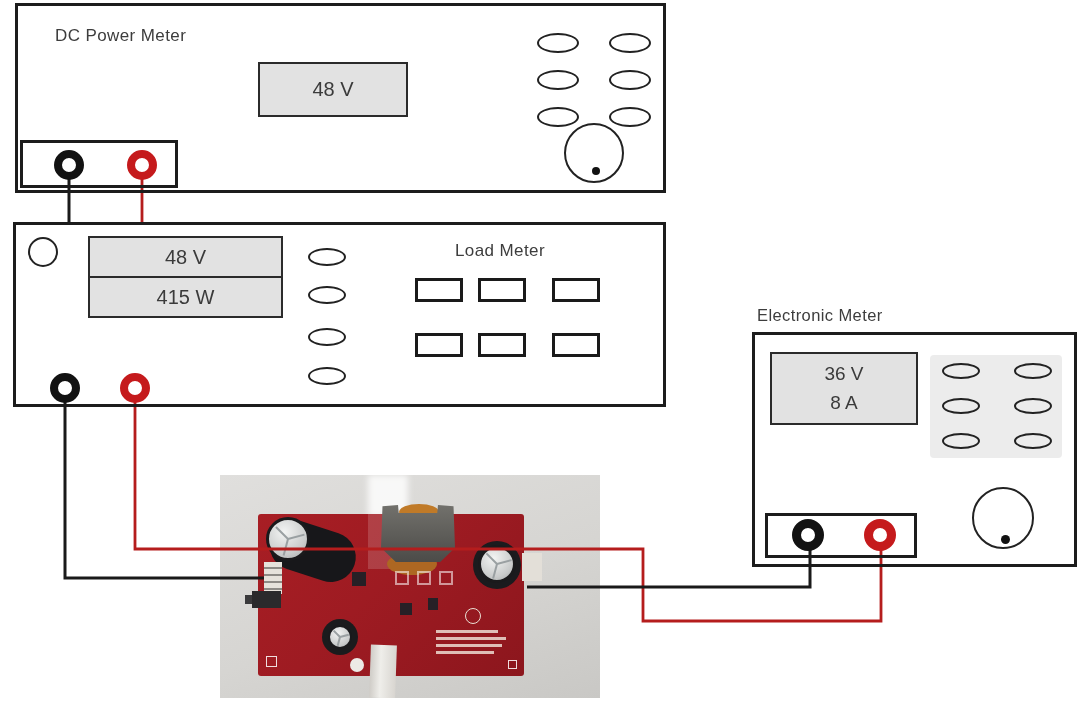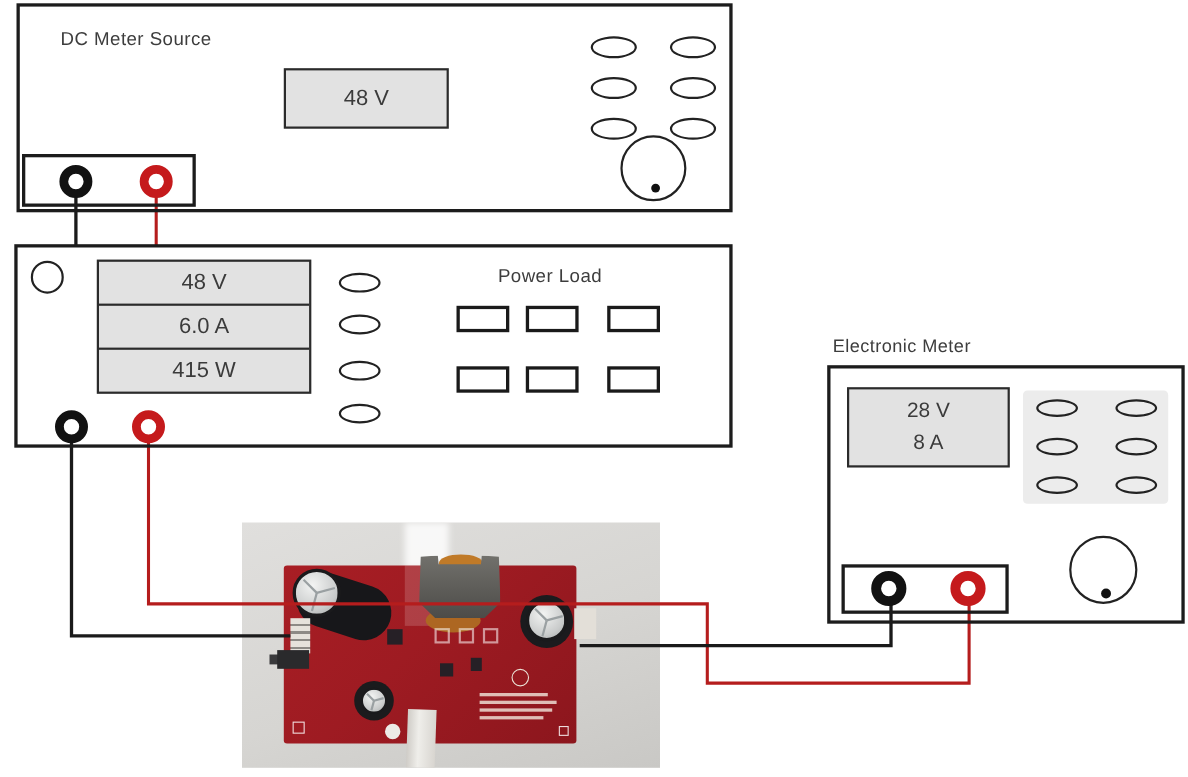--- a/index.html
+++ b/index.html
@@ -151,21 +151,21 @@
 
   <svg class="wires" width="1080" height="706" viewBox="0 0 1080 706">
     <polyline class="wb" points="69,165 69,224"></polyline>
     <polyline class="wr" points="142,165 142,224"></polyline>
     <polyline class="wb" points="65,390 65,578 264,578"></polyline>
     <polyline class="wr" points="135,390 135,549 643,549 643,621 881,621 881,537"></polyline>
     <polyline class="wb" points="527,587 810,587 810,537"></polyline>
   </svg>
 
   <div class="box dc-box">
-    <div class="dev-label dc-label">DC Meter Source</div>
+    <div class="dev-label dc-label">DC Power Meter</div>
     <div class="display dc-display">
       <span>48 V</span>
     </div>
     <div class="term-panel dc-terms"></div>
     <span class="term black" style="left:36px;top:144px;"></span>
     <span class="term red" style="left:109px;top:144px;"></span>
     <span class="oval" style="left:519px;top:27px;width:42px;height:20px;"></span>
     <span class="oval" style="left:591px;top:27px;width:42px;height:20px;"></span>
     <span class="oval" style="left:519px;top:64px;width:42px;height:20px;"></span>
     <span class="oval" style="left:591px;top:64px;width:42px;height:20px;"></span>
@@ -173,42 +173,41 @@
     <span class="oval" style="left:591px;top:101px;width:42px;height:20px;"></span>
     <span class="knob" style="left:546px;top:117px;width:60px;height:60px;">
       <span class="knob-dot" style="left:26px;top:42px;width:8px;height:8px;"></span>
     </span>
   </div>
 
   <div class="box pm-box">
     <span class="pwr-circle"></span>
     <div class="pm-display">
       <div class="pm-row">48 V</div>
-      <div class="pm-row">6.0 A</div>
       <div class="pm-row">415 W</div>
     </div>
     <span class="oval" style="left:292px;top:23px;width:38px;height:18px;"></span>
     <span class="oval" style="left:292px;top:61px;width:38px;height:18px;"></span>
     <span class="oval" style="left:292px;top:103px;width:38px;height:18px;"></span>
     <span class="oval" style="left:292px;top:142px;width:38px;height:18px;"></span>
-    <div class="dev-label pm-label">Power Load</div>
+    <div class="dev-label pm-label">Load Meter</div>
     <span class="fn-btn" style="left:399px;top:53px;"></span>
     <span class="fn-btn" style="left:462px;top:53px;"></span>
     <span class="fn-btn" style="left:536px;top:53px;"></span>
     <span class="fn-btn" style="left:399px;top:108px;"></span>
     <span class="fn-btn" style="left:462px;top:108px;"></span>
     <span class="fn-btn" style="left:536px;top:108px;"></span>
     <span class="term black" style="left:34px;top:148px;"></span>
     <span class="term red" style="left:104px;top:148px;"></span>
   </div>
 
   <div class="dev-label el-label">Electronic Meter</div>
   <div class="box el-box">
     <div class="display el-display">
-      <span>28 V</span>
+      <span>36 V</span>
       <span>8 A</span>
     </div>
     <div class="el-panelshade"></div>
     <span class="oval" style="left:187px;top:28px;width:38px;height:16px;"></span>
     <span class="oval" style="left:259px;top:28px;width:38px;height:16px;"></span>
     <span class="oval" style="left:187px;top:63px;width:38px;height:16px;"></span>
     <span class="oval" style="left:259px;top:63px;width:38px;height:16px;"></span>
     <span class="oval" style="left:187px;top:98px;width:38px;height:16px;"></span>
     <span class="oval" style="left:259px;top:98px;width:38px;height:16px;"></span>
     <span class="knob" style="left:217px;top:152px;width:62px;height:62px;">

